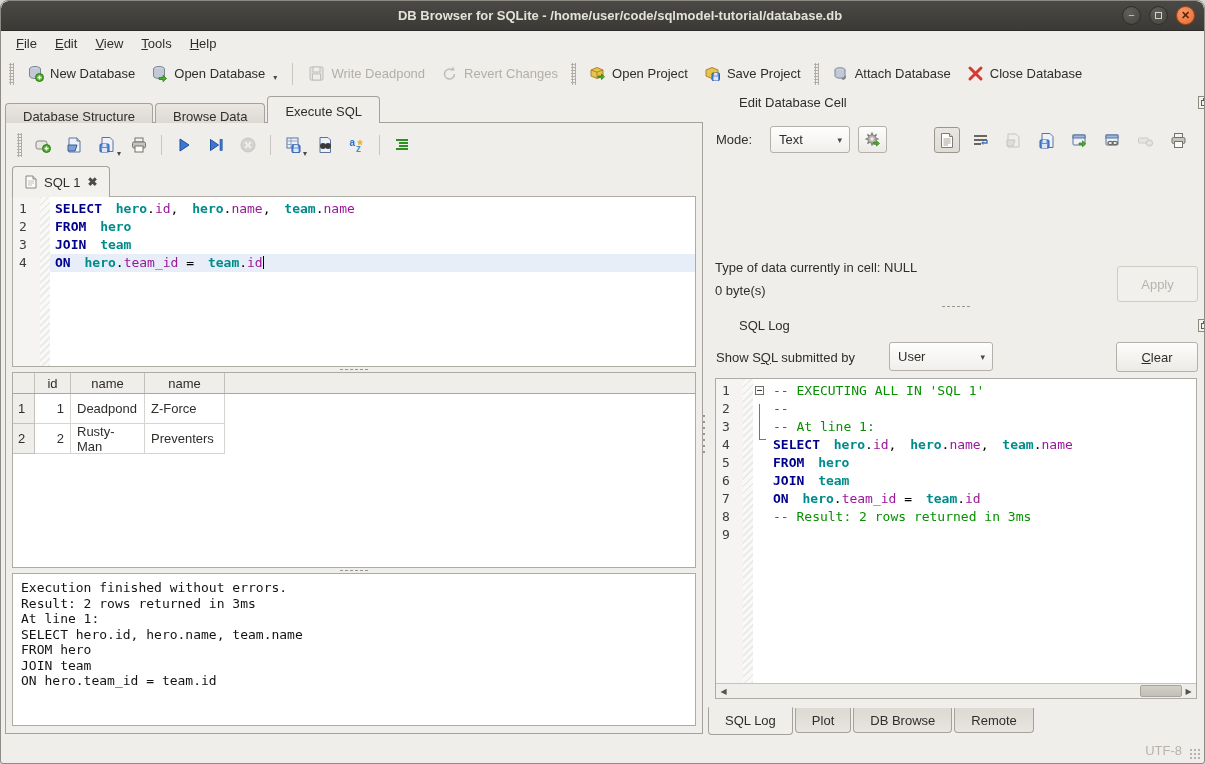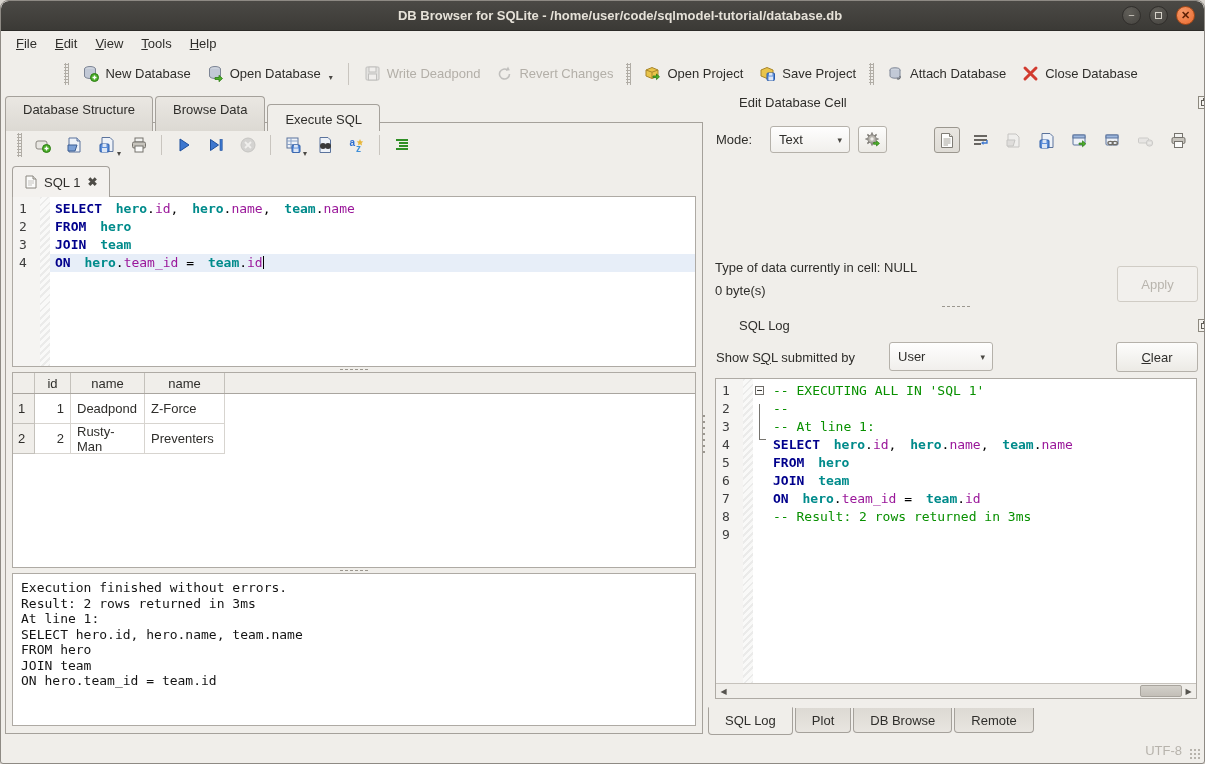--- a/index.html
+++ b/index.html
@@ -23,32 +23,32 @@
     background:radial-gradient(circle at 35% 30%, #605e58, #45433f);
     border:1px solid #312f2c; color:#d6d2c9; font-size:11px; line-height:1; cursor:default;
   }
   .wbtn.close { background:radial-gradient(circle at 35% 30%, #f79a6a, #e9692e); border-color:#a74a18; color:#5f2207; font-weight:bold; }
   .wbtn .sq { width:7px; height:7px; border:1.5px solid #d6d2c9; display:block; }
   
   .menubar { height:24px; display:flex; align-items:center; padding-left:6px; }
   .menu-item { padding:3px 9px; }
   .menu-item u, .btn u { text-decoration:underline; }
   
-  .toolbar { height:37px; display:flex; align-items:center; padding:0 3px;justify-content:center; }
+  .toolbar { height:37px; display:flex; align-items:center; padding:0 3px; }
   .grip { width:5px; height:22px; margin:0 5px;
     background-image:radial-gradient(#b1ada6 1px, transparent 1.1px); background-size:3px 3px; }
   .tsep { width:1px; height:22px; background:#c9c5bf; margin:0 7px; }
   .tbtn { display:flex; align-items:center; gap:6px; padding:5px 8px; position:relative; white-space:nowrap; }
   .tbtn.disabled { color:#b3afa8; }
   .tbtn.disabled svg { opacity:.45; filter:grayscale(1); }
   .dd { font-size:8px; color:#4a4844; margin-left:2px; align-self:flex-end; }
   
   .main-tabs { position:absolute; left:4px; top:95px; display:flex; align-items:flex-end; z-index:3; }
   .mtab { padding:5px 17px 6px; border:1px solid #a5a19b; border-bottom:none;
-    border-radius:4px 4px 0 0; background:linear-gradient(#eae7e2,#dcd9d3); margin-right:2px; height:35px; }
+    border-radius:4px 4px 0 0; background:linear-gradient(#eae7e2,#dcd9d3); margin-right:2px; height:20px; }
   .mtab.active { background:#f0eeea; height:27px; padding-top:7px; position:relative; }
   .mtab.active:after { content:""; position:absolute; left:0; right:0; bottom:-1px; height:2px; background:#f0eeea; }
   .panel { position:absolute; left:4px; top:121px; width:698px; height:612px;
     border:1px solid #a5a19b; background:#f0eeea; z-index:2; }
   
   .etoolbar { position:absolute; left:6px; top:7px; display:flex; align-items:center; height:30px; }
   .ebtn { width:26px; height:26px; display:flex; align-items:center; justify-content:center; position:relative; margin:0 3px; }
   .ebtn .dd { position:absolute; right:-1px; bottom:0px; }
   .esep { width:1px; height:20px; background:#c9c5bf; margin:0 6px; }
   .ebtn.disabled svg { opacity:.4; filter:grayscale(1); }

